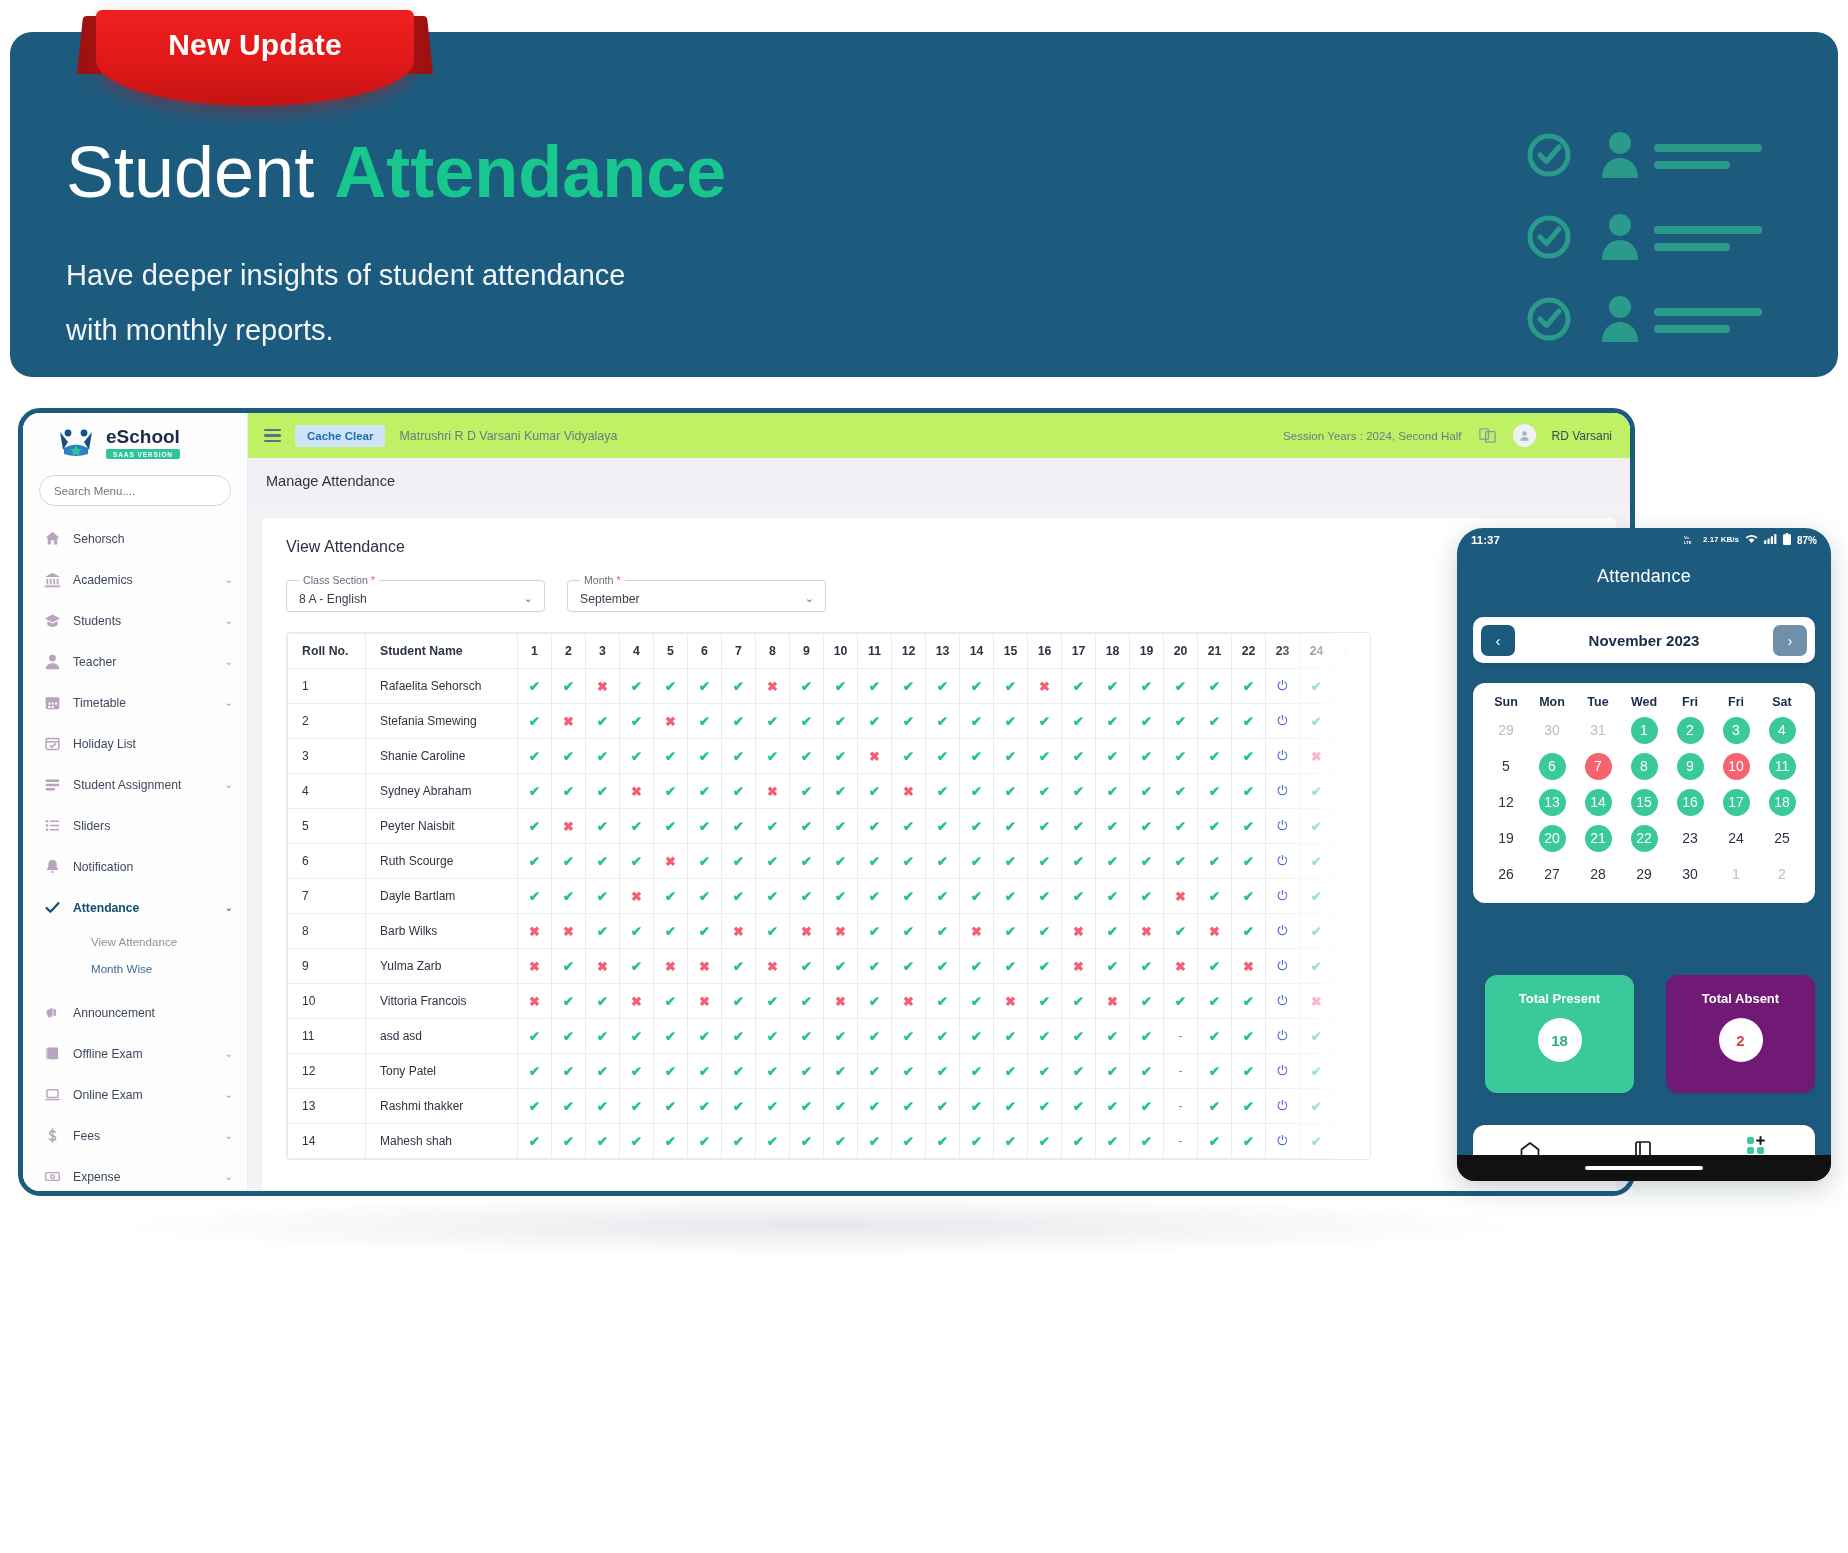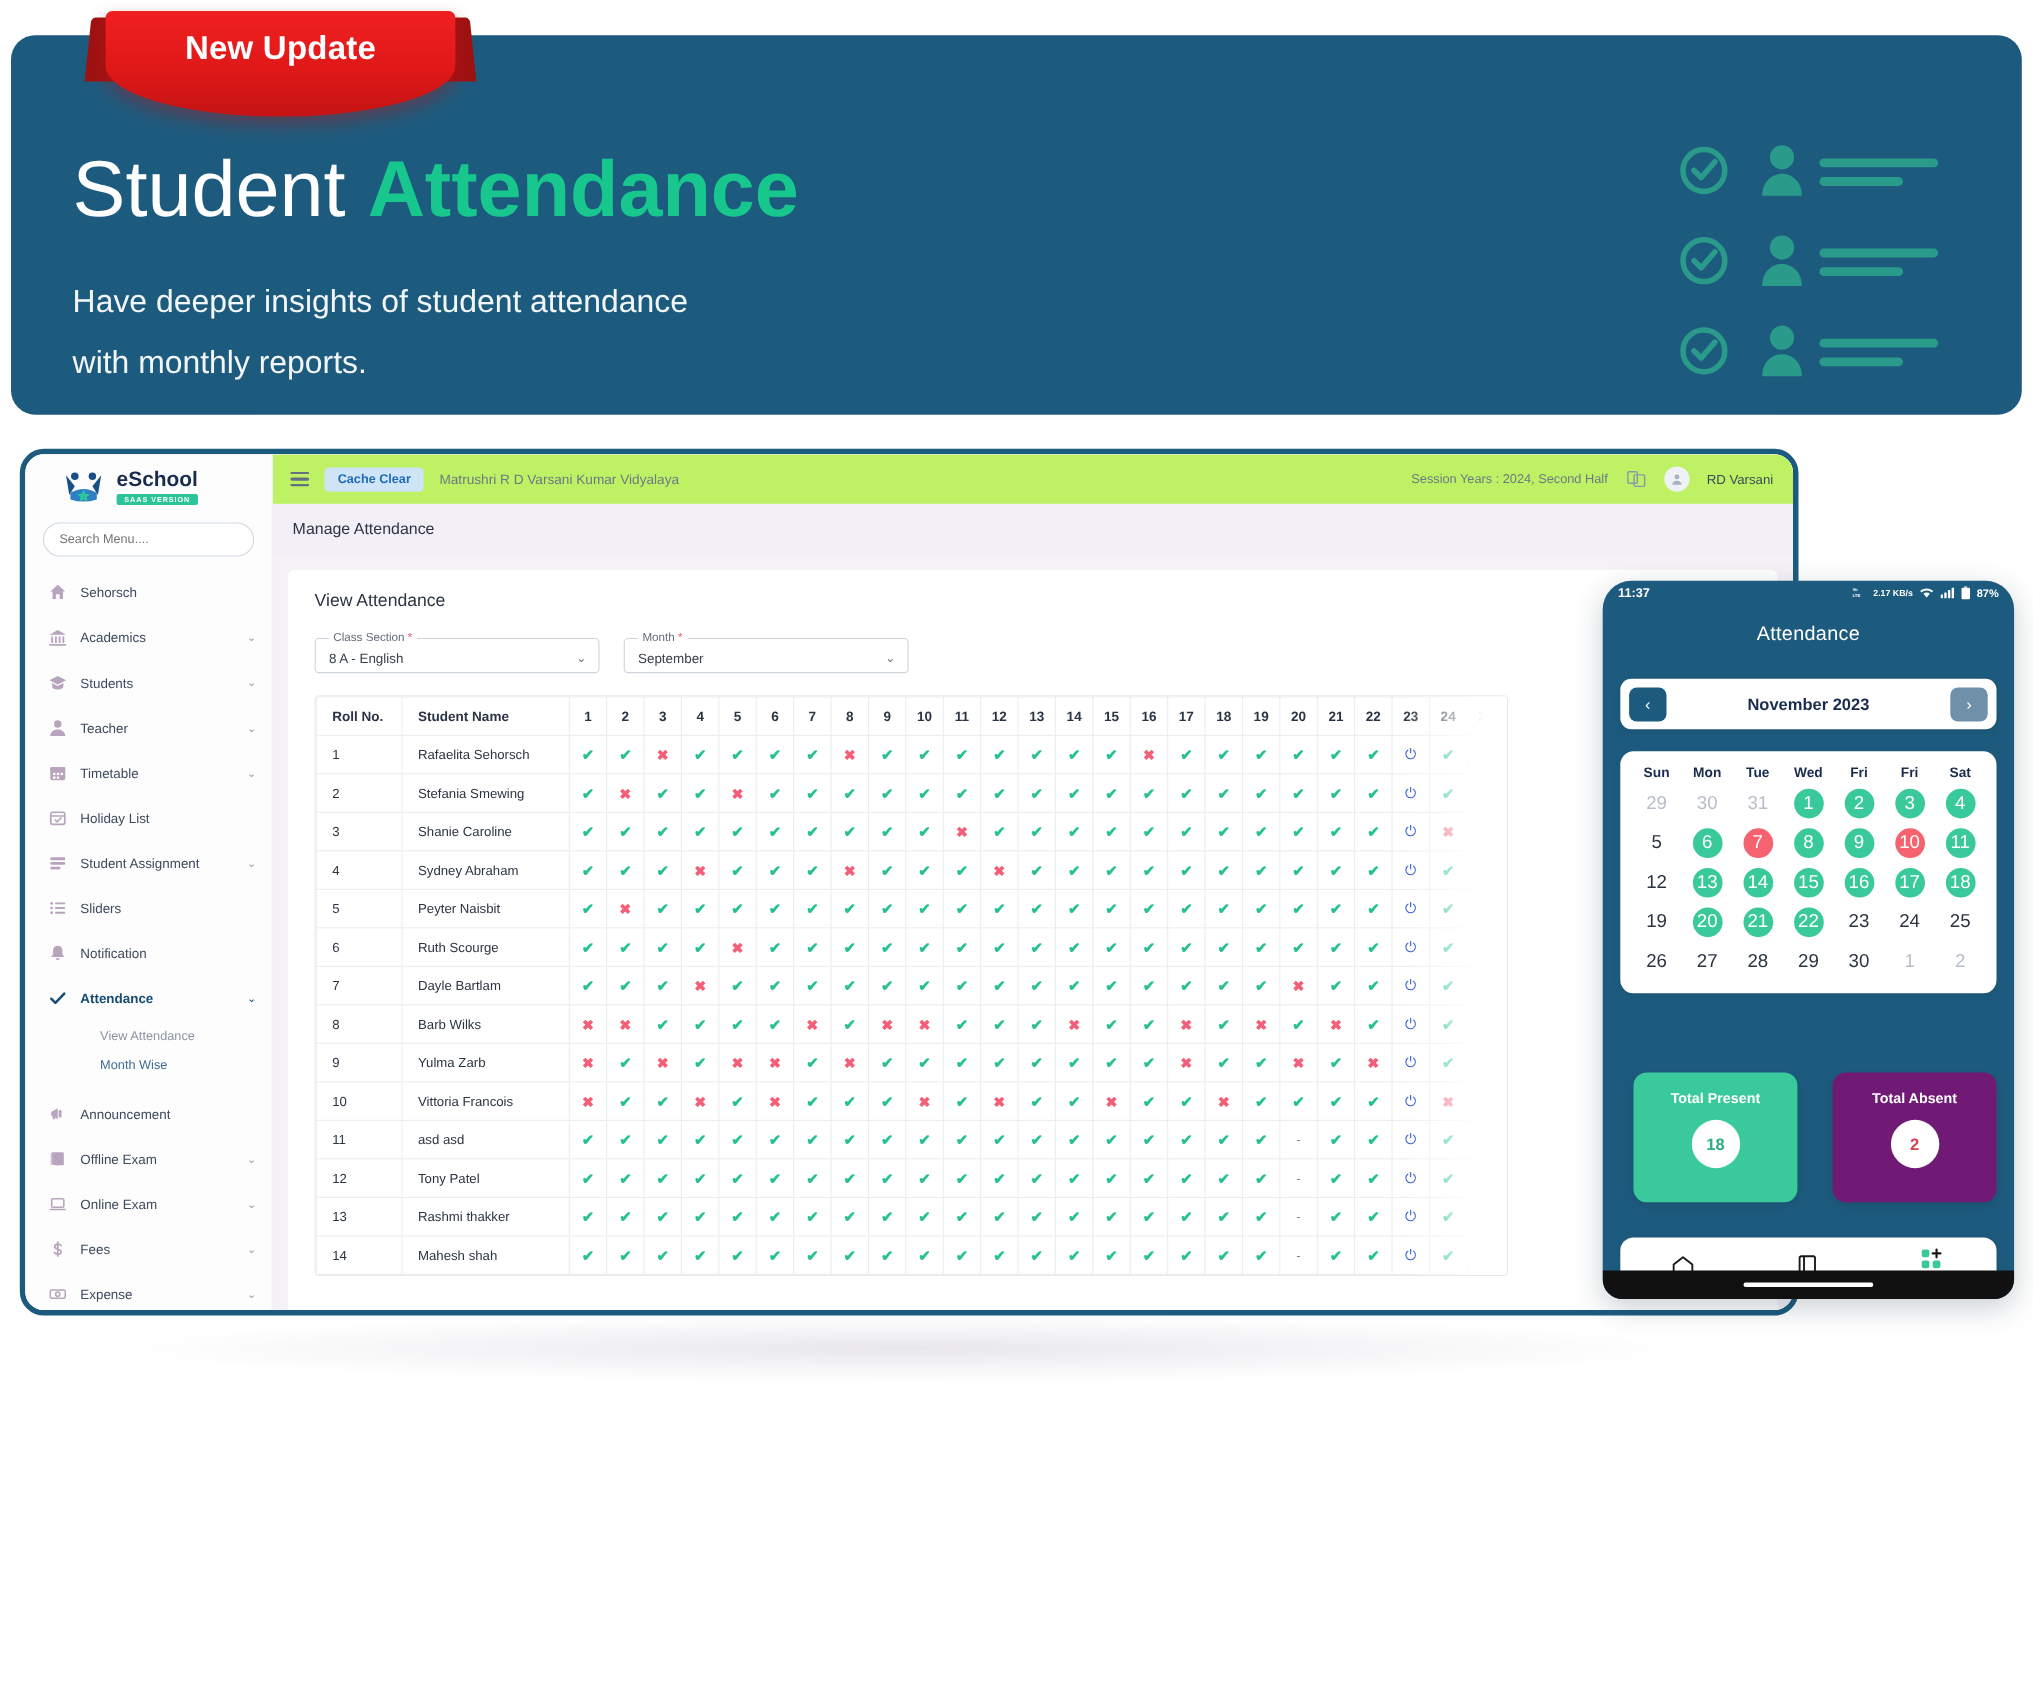--- a/index.html
+++ b/index.html
@@ -209,21 +209,21 @@
   .cal-card {
     position: absolute; left: 16px; top: 66px; right: 16px;
     background: #fff; border-radius: 12px; padding: 12px 10px 14px 10px;
     box-shadow: 0 2px 10px rgba(0,0,0,.07);
   }
   .cal-grid { display: grid; grid-template-columns: repeat(7, 1fr); row-gap: 6px; }
   .cal-head { font-size: 12.5px; font-weight: bold; color: #1a2c4e; text-align: center; padding-bottom: 6px; }
   .cal-cell { display: flex; align-items: center; justify-content: center; height: 30px; }
   .pill {
     width: 27px; height: 27px; border-radius: 50%; display: flex;
-    align-items: center; justify-content: center; font-size: 17px;
+    align-items: center; justify-content: center; font-size: 14px;
   }
   .pill.present { background: #3ac99a; color: #fff; }
   .pill.absent { background: #f4636f; color: #fff; }
   .pill.plain { color: #2b3442; background: transparent; }
   .pill.out { color: #b8bec8; background: transparent; }
 
   .stats { position: absolute; left: 28px; right: 16px; top: 358px; display: flex; gap: 32px; text-align: right; }
   .stat {
     flex: 1; height: 118px; border-radius: 12px; display: flex; flex-direction: column;
     align-items: center; padding-top: 16px; box-shadow: 0 3px 10px rgba(0,0,0,.10);

